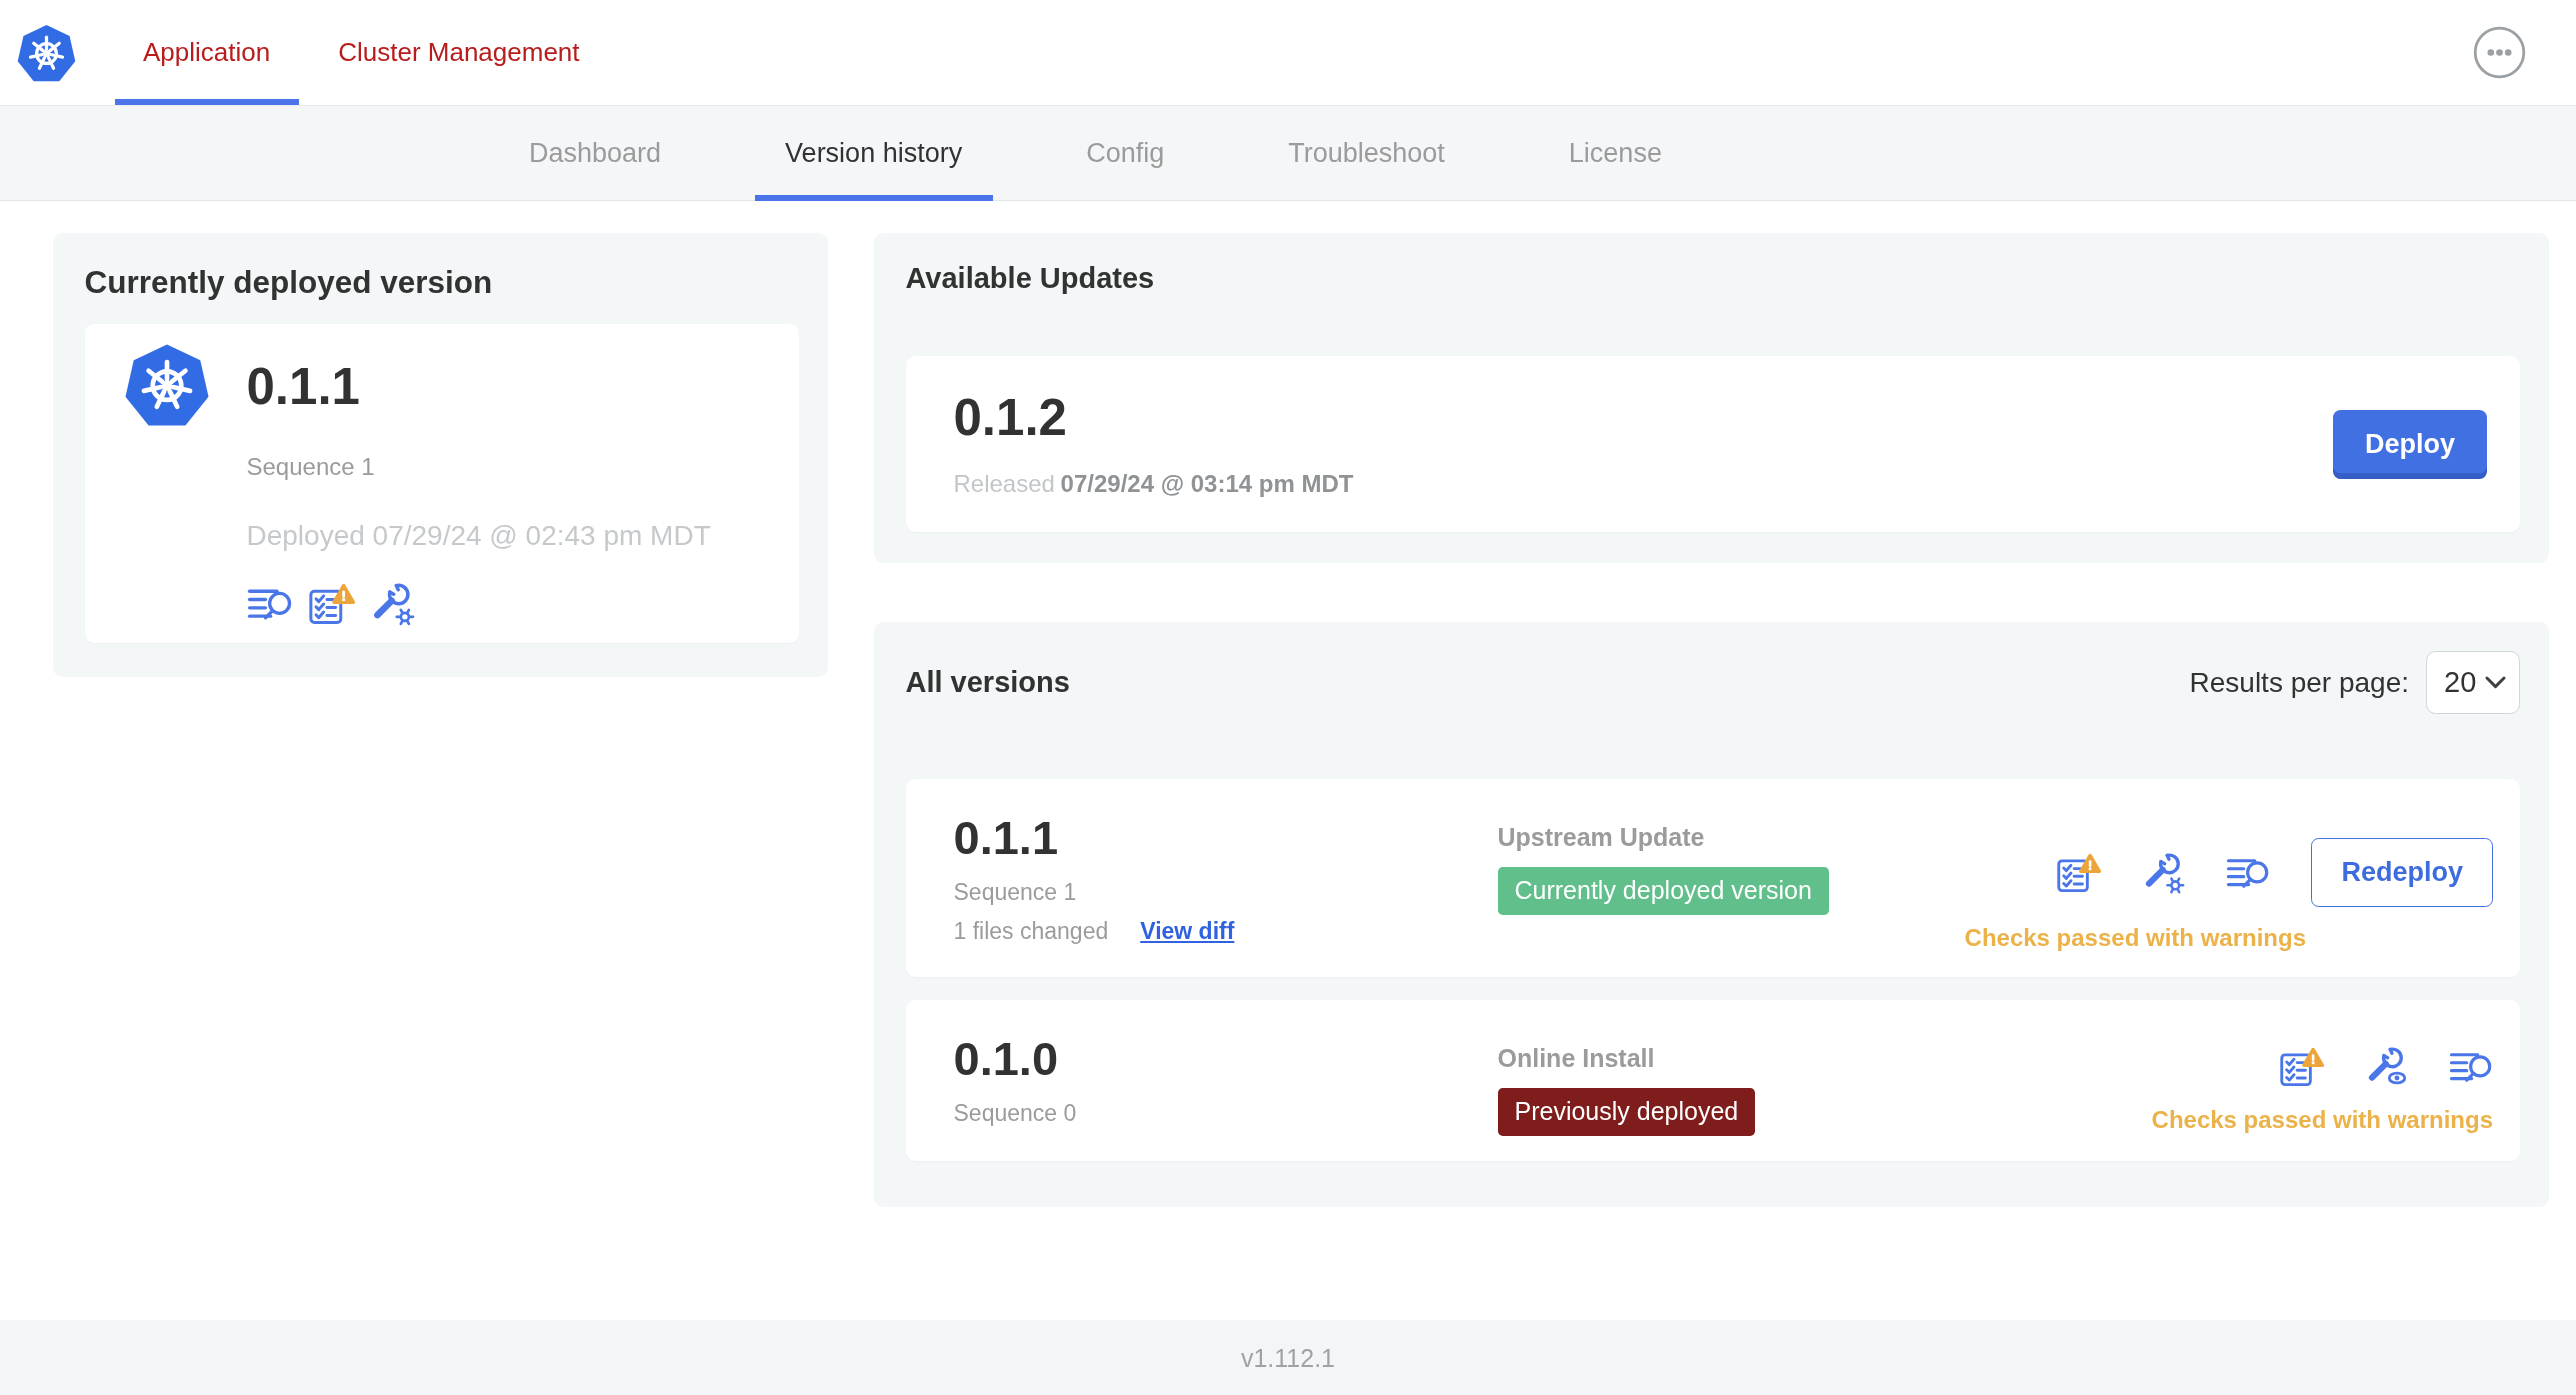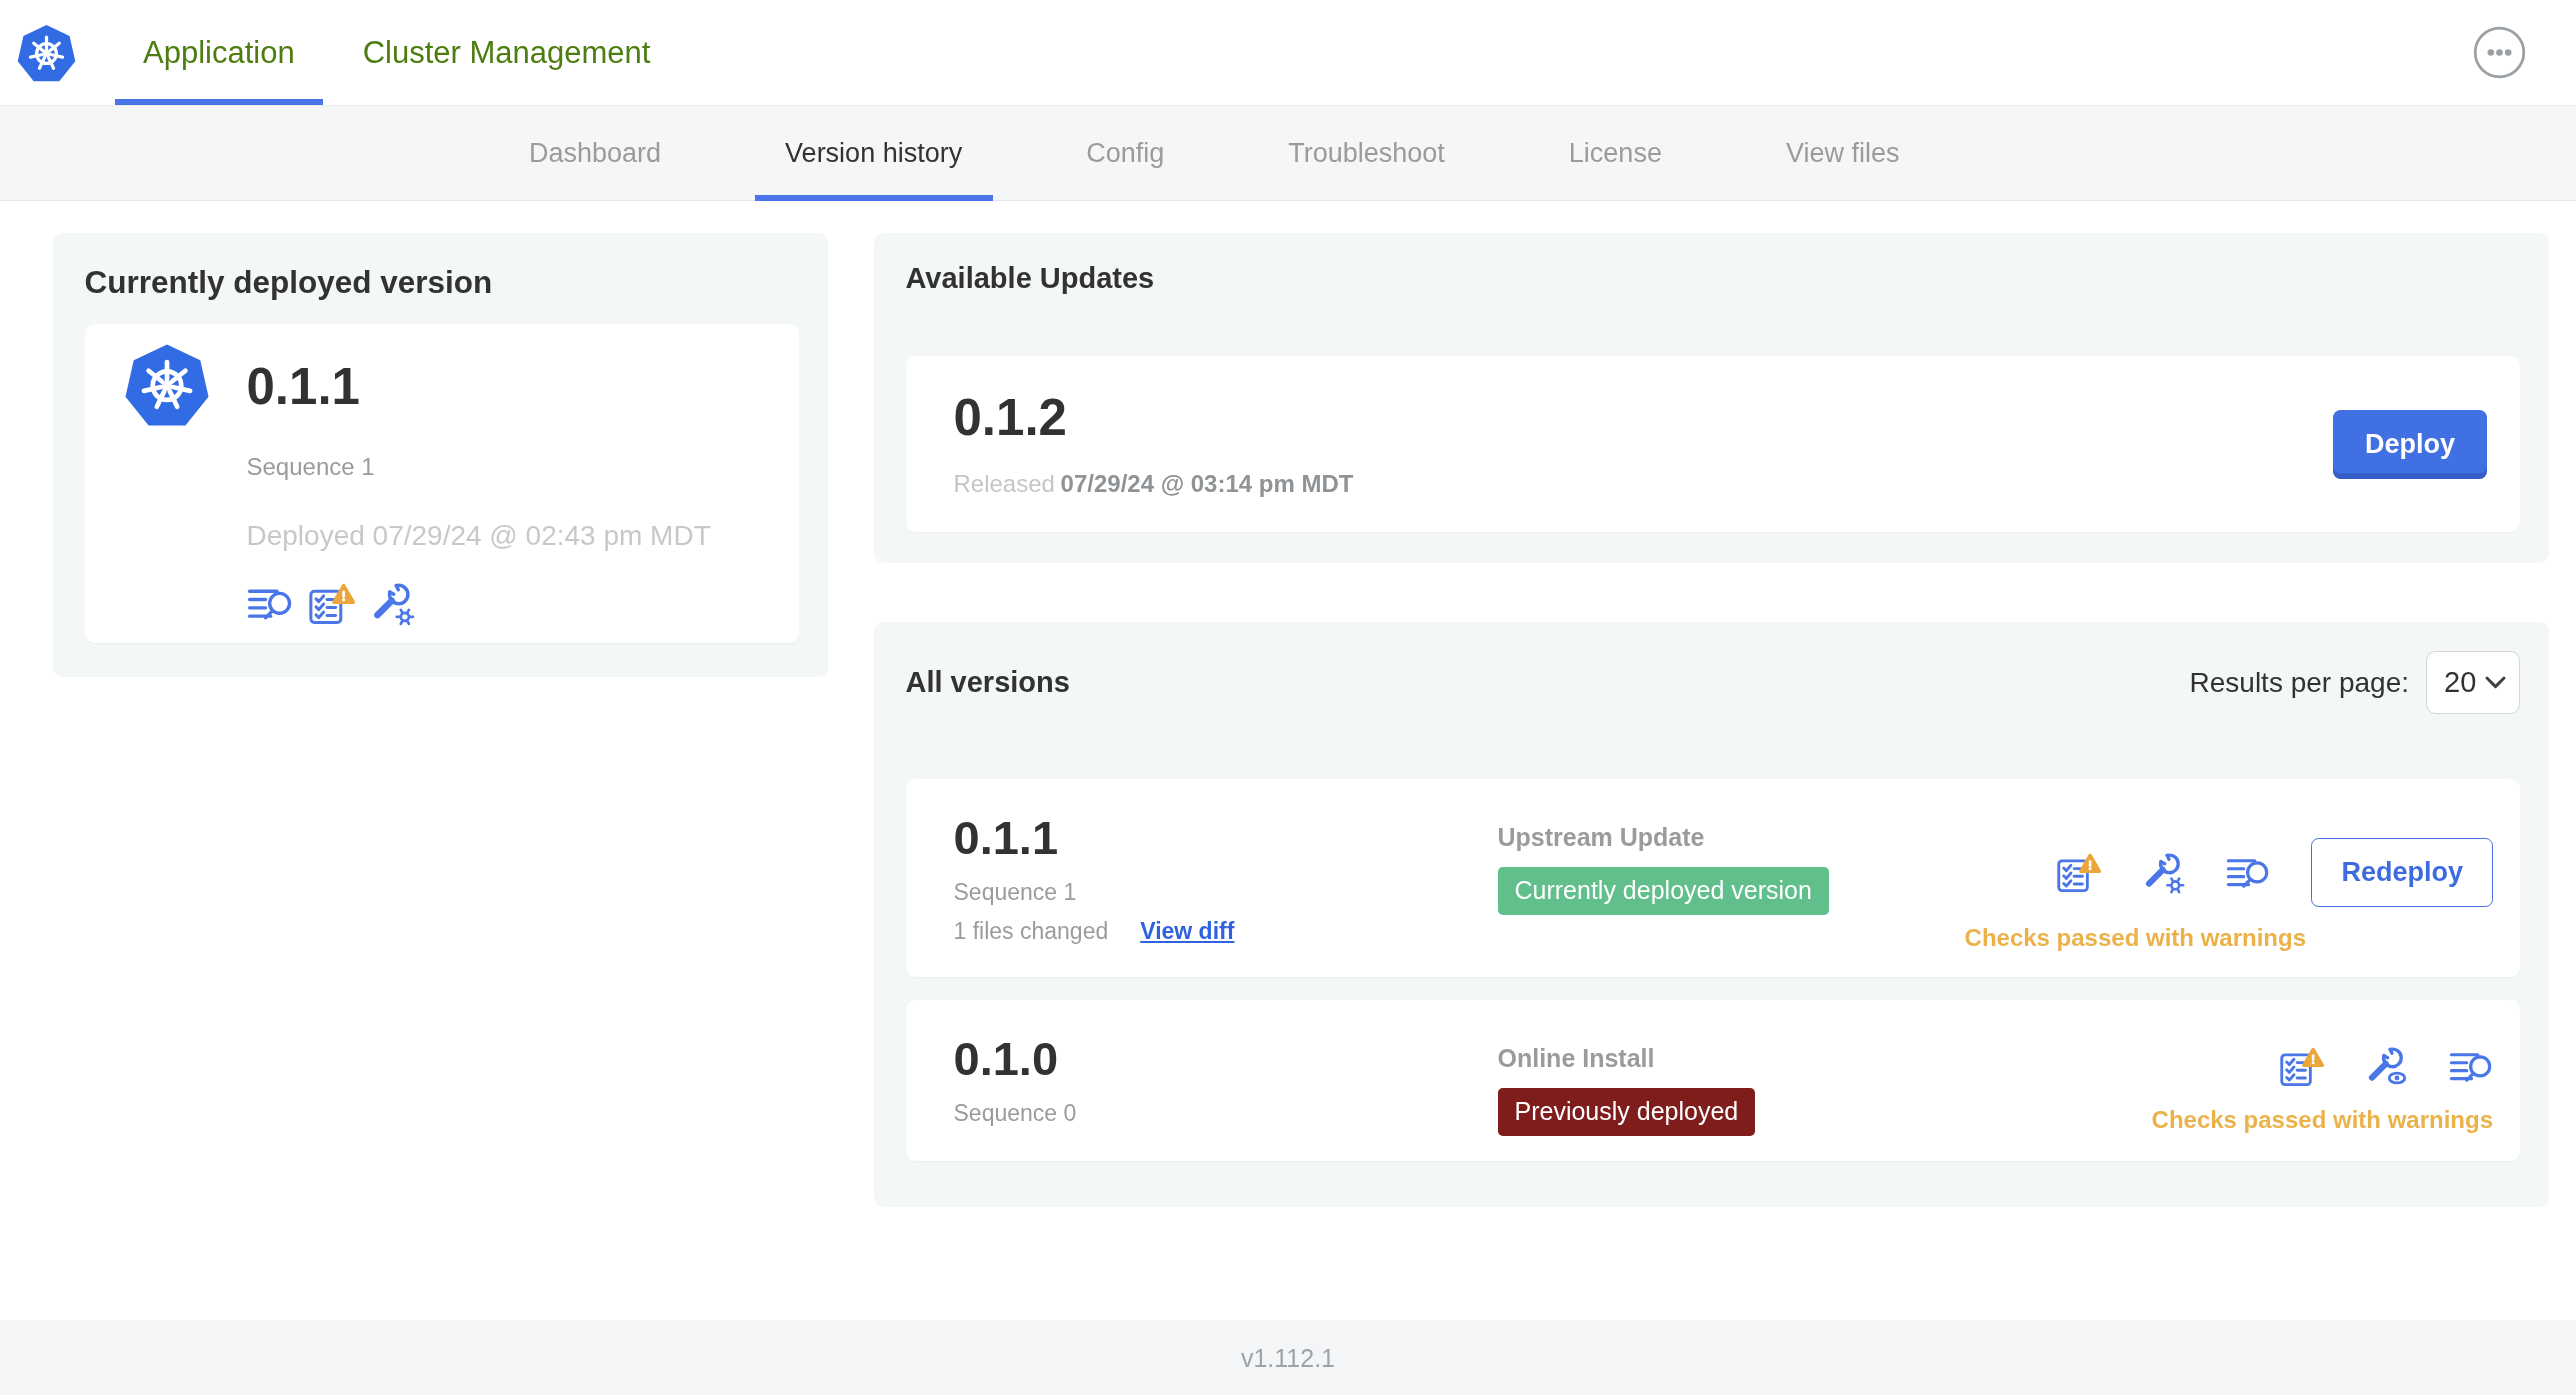--- a/index.html
+++ b/index.html
@@ -14,21 +14,21 @@
   .topnav {
     flex:none; height:106px; background:#fff;
     border-bottom:1px solid #e8eaec;
     display:flex; align-items:center;
     padding:0 49px 0 16px;
   }
   .brand { width:61px; height:63px; margin-top:3.8px; }
   .topnav-tabs { display:flex; height:100%; margin-left:32px; }
   .topnav-tab {
     position:relative; height:100%; display:flex; align-items:center;
-    padding:0 34px; font-size:31px; color:#4d7c0f; cursor:pointer; white-space:nowrap;
+    padding:0 34px; font-size:26px; color:#b91c1c; cursor:pointer; white-space:nowrap;
   }
   .topnav-tab.active::after {
     content:""; position:absolute; left:5.7px; right:5.7px; bottom:0; height:5.7px;
     background:#4a74e8;
   }
   .ellipsis-btn { margin-left:auto; width:55px; height:55px; cursor:pointer; }
 
   
   .subnav {
     flex:none; height:95px; background:#f4f6f8;
@@ -187,23 +187,20 @@
   </div>
   <div class="subnav-tab">
     <span>Config</span>
   </div>
   <div class="subnav-tab">
     <span>Troubleshoot</span>
   </div>
   <div class="subnav-tab">
     <span>License</span>
   </div>
-  <div class="subnav-tab">
-    <span>View files</span>
-  </div>
 </nav>
 
 <main class="main">
 
   <div class="left-col">
     <section class="panel current-panel">
       <h2 class="panel-title-lg">Currently deployed version</h2>
 
       <div class="current-inner">
         <svg class="cv-logo" viewBox="0 0 32 32">

